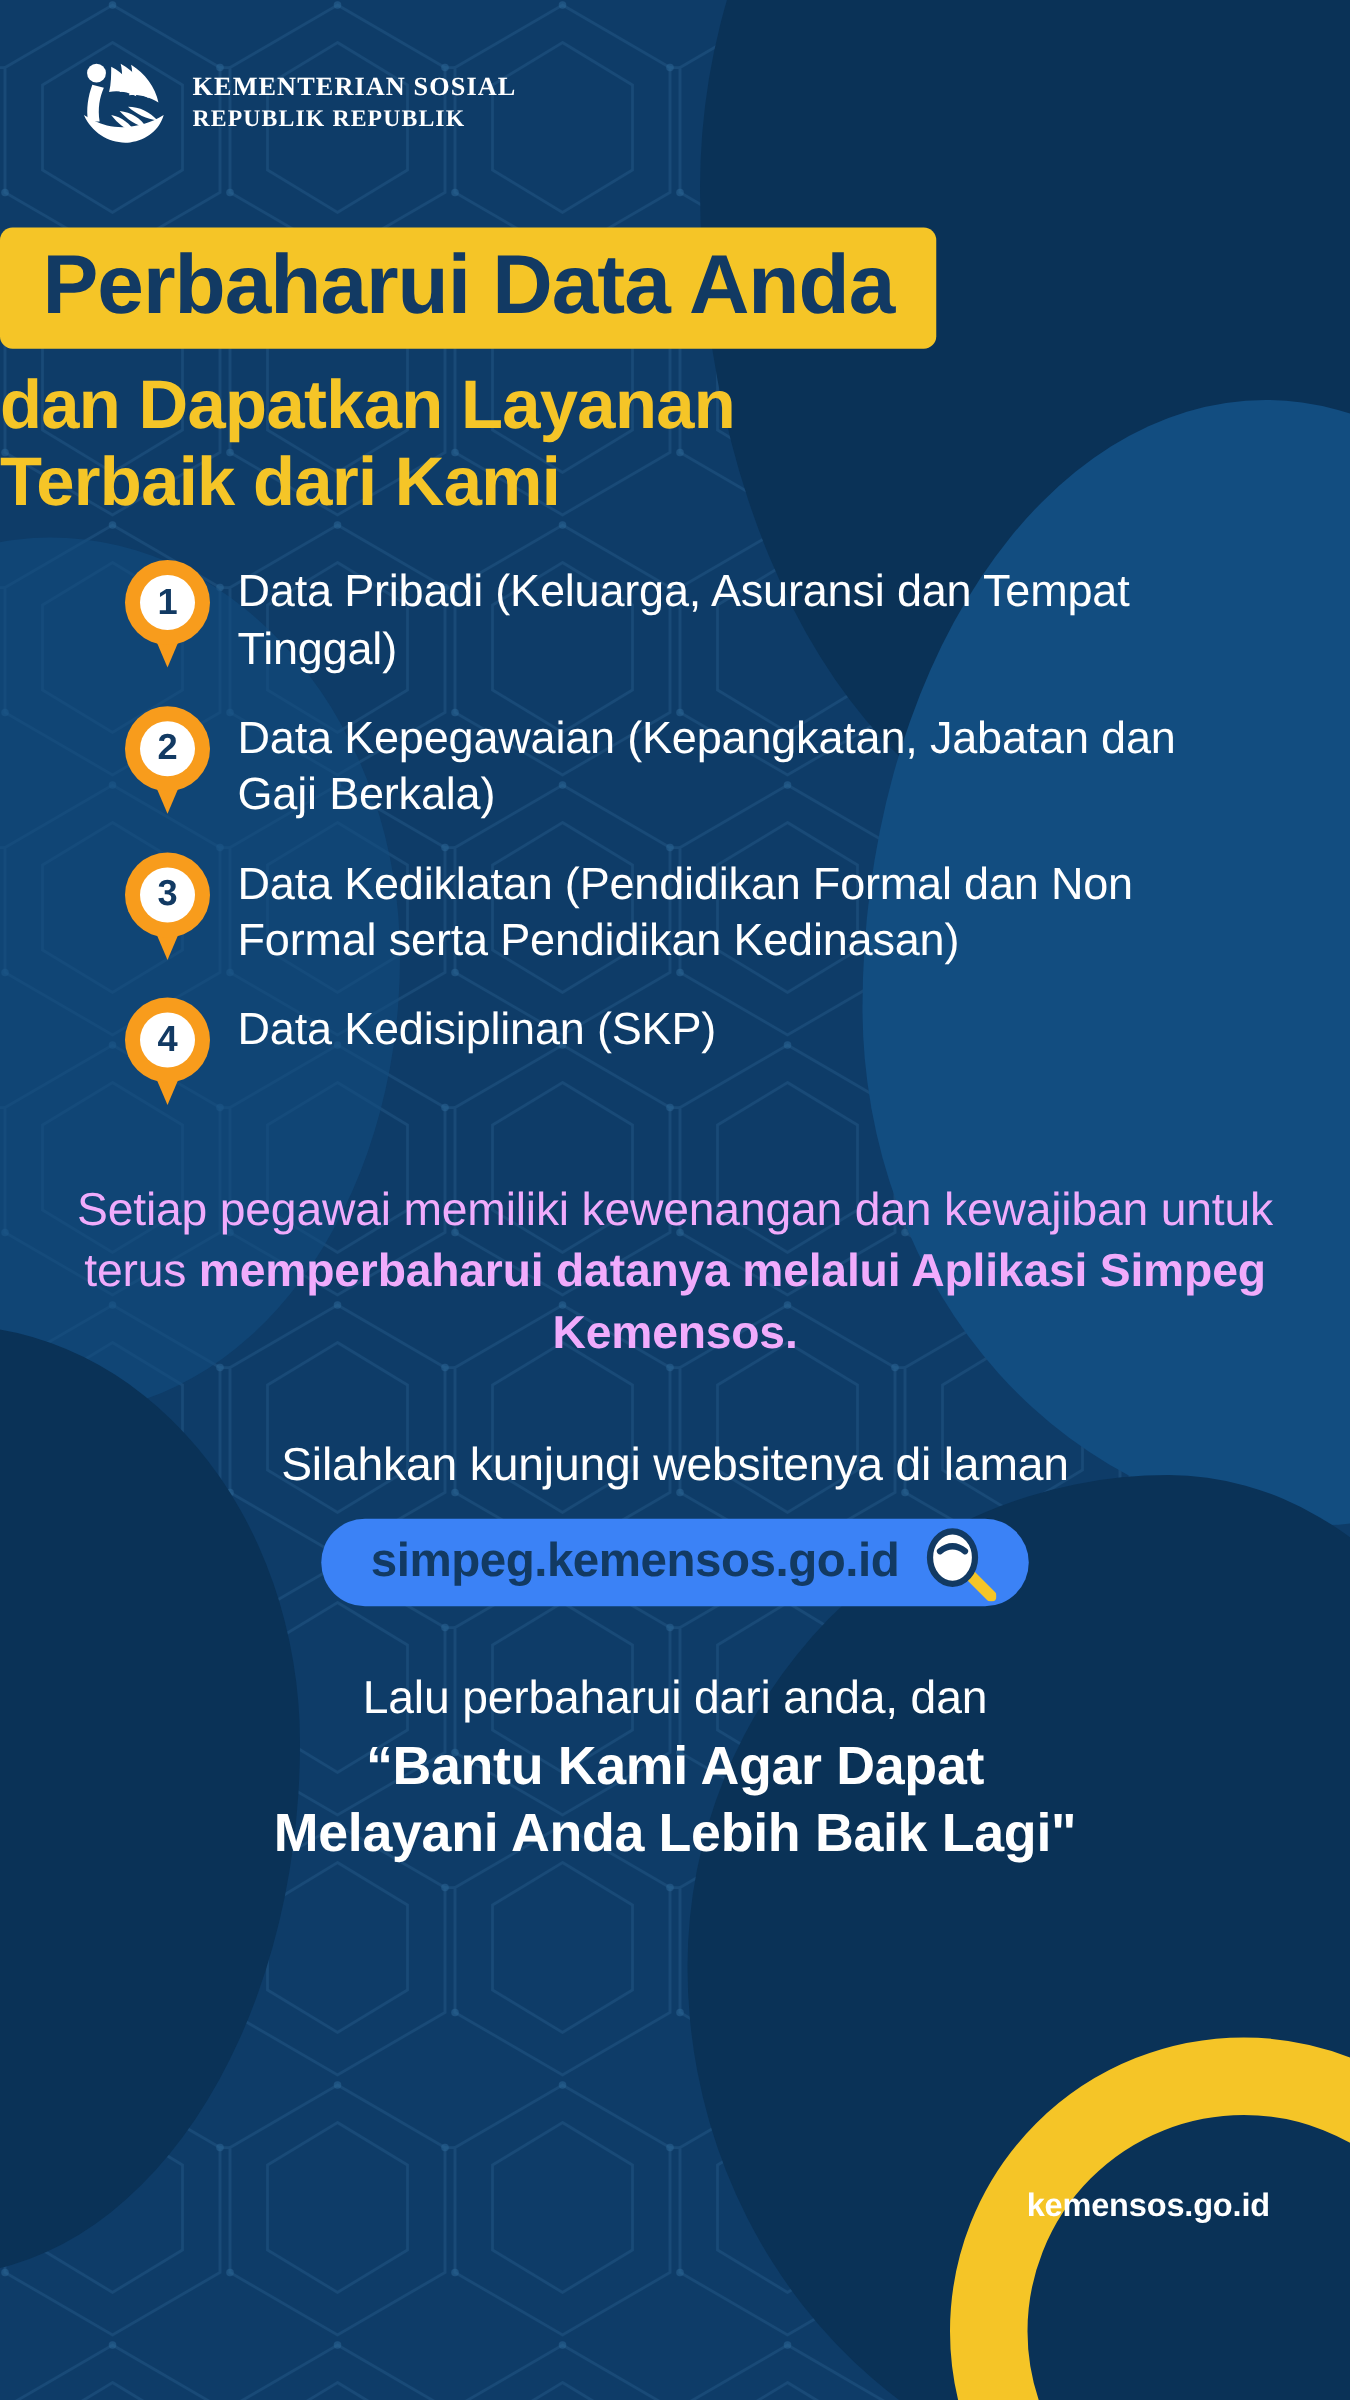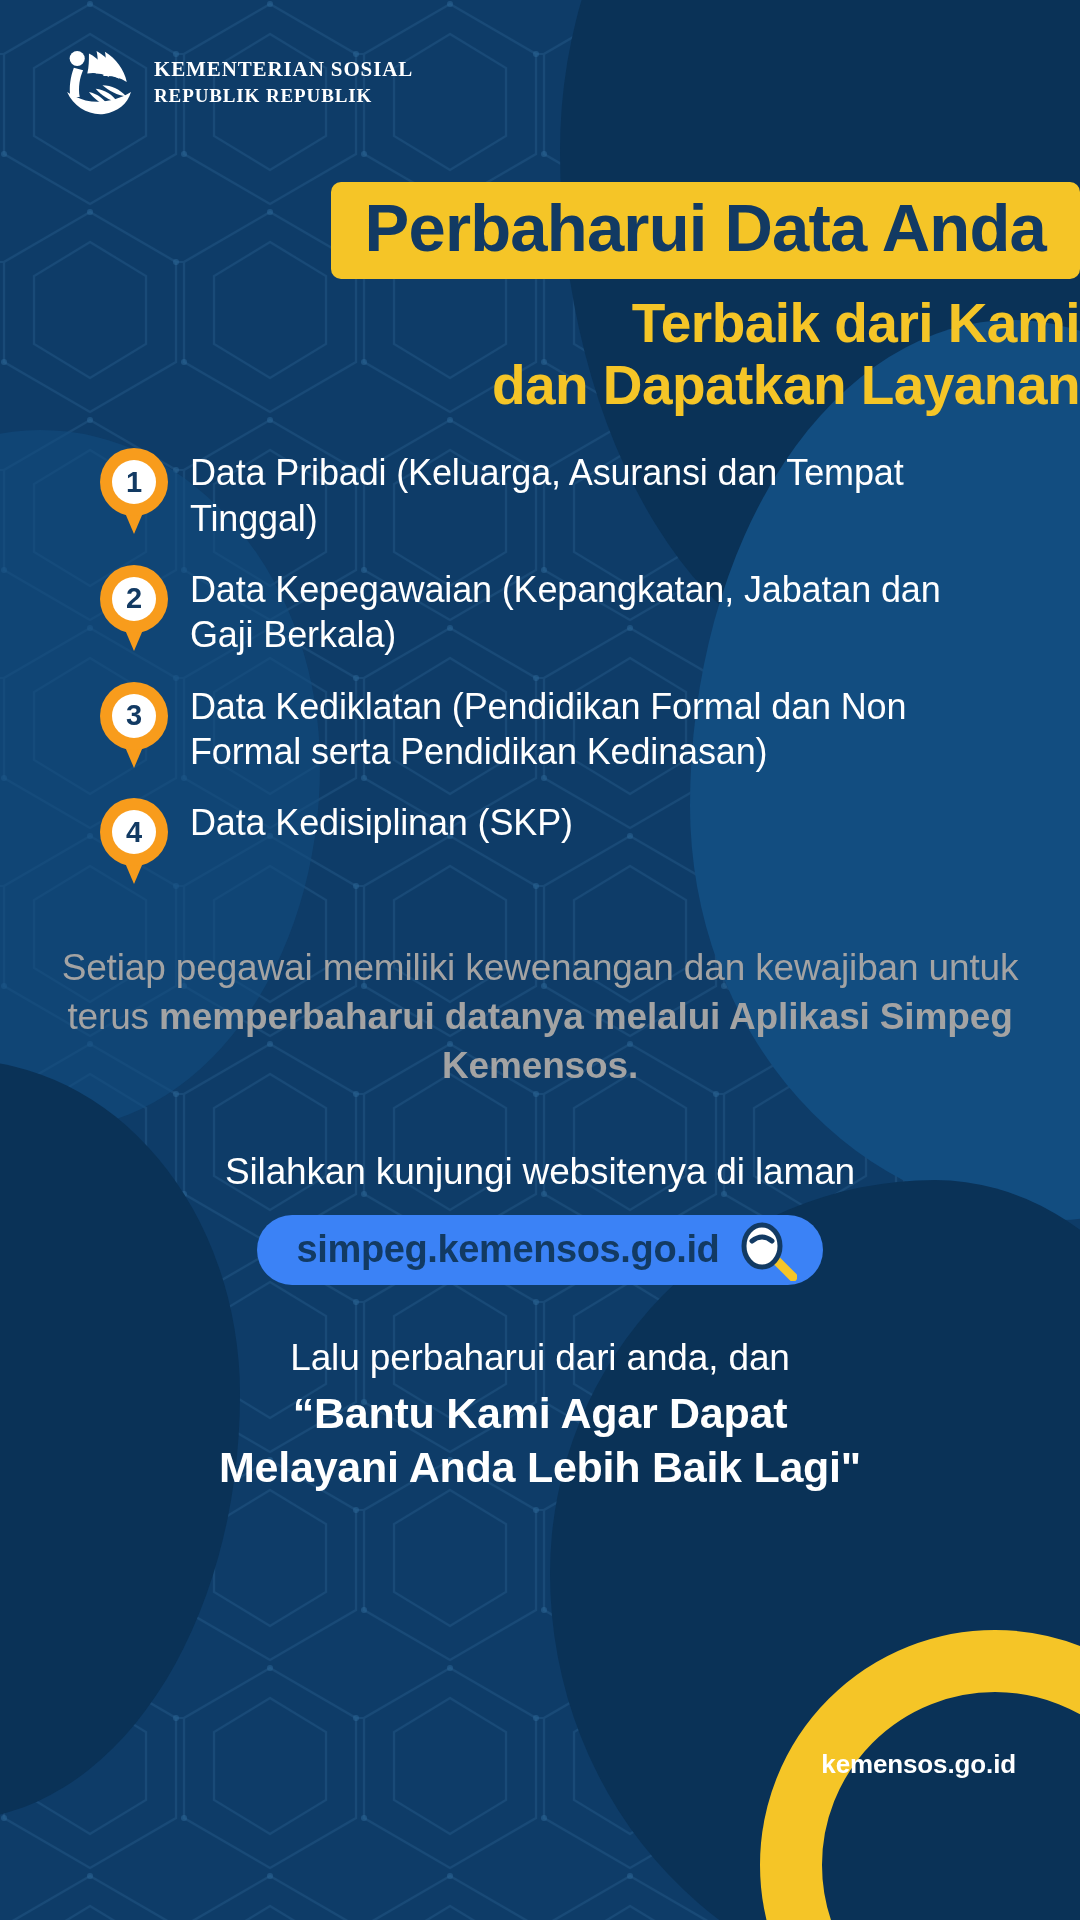--- a/index.html
+++ b/index.html
@@ -63,21 +63,21 @@
 
   
   .header { display:flex; align-items:center; gap:18px; padding:40px 0 0 52px; }
   .logo-wrap { width:84px; height:84px; flex:none; }
   .brand { color:#ffffff; font-family:"Liberation Serif", serif; font-weight:bold;
            letter-spacing:.055em; line-height:1.35; }
   .brand .l1 { font-size:21px; }
   .brand .l2 { font-size:19px; }
 
   
-  .title-block { margin-top:58px; text-align:right; }
+  .title-block { margin-top:58px; text-align:left; }
   .title-hl {
     display:inline-block;
     background:#f5c527;
     color:#123a63;
     font-size:67px; font-weight:bold;
     letter-spacing:-.012em;
     padding:12px 34px 18px;
     border-radius:10px;
     line-height:1.0;
   }
@@ -122,21 +122,21 @@
     color:#123a63; font-size:29px; font-weight:bold;
     z-index:2;
   }
   .item-text {
     color:#ffffff; font-size:36px; line-height:1.26;
     padding-top:6px; letter-spacing:-.004em;
   }
 
   
   .para {
-    text-align:center; color:#a3a3a3;
+    text-align:center; color:#f0abfc;
     font-size:37px; line-height:1.32;
     margin:58px 60px 0; letter-spacing:-.004em;
   }
   .para b { font-weight:bold; }
 
   
   .visit {
     text-align:center; color:#ffffff;
     font-size:37px; margin-top:60px; letter-spacing:-.004em;
   }
@@ -216,22 +216,22 @@
     </div>
     <div class="brand">
       <div class="l1">KEMENTERIAN SOSIAL</div>
       <div class="l2">REPUBLIK REPUBLIK</div>
     </div>
   </div>
 
   <div class="title-block">
     <div class="title-hl">Perbaharui Data Anda</div>
     <div class="subtitle">
+      <div>dan Dapatkan Layanan</div>
       <div>Terbaik dari Kami</div>
-      <div>dan Dapatkan Layanan</div>
     </div>
   </div>
 
 
   <div class="list">
 
     <div class="list-item">
       <div class="pin">
         <div class="tail"></div>
           <div class="bulb"></div>

